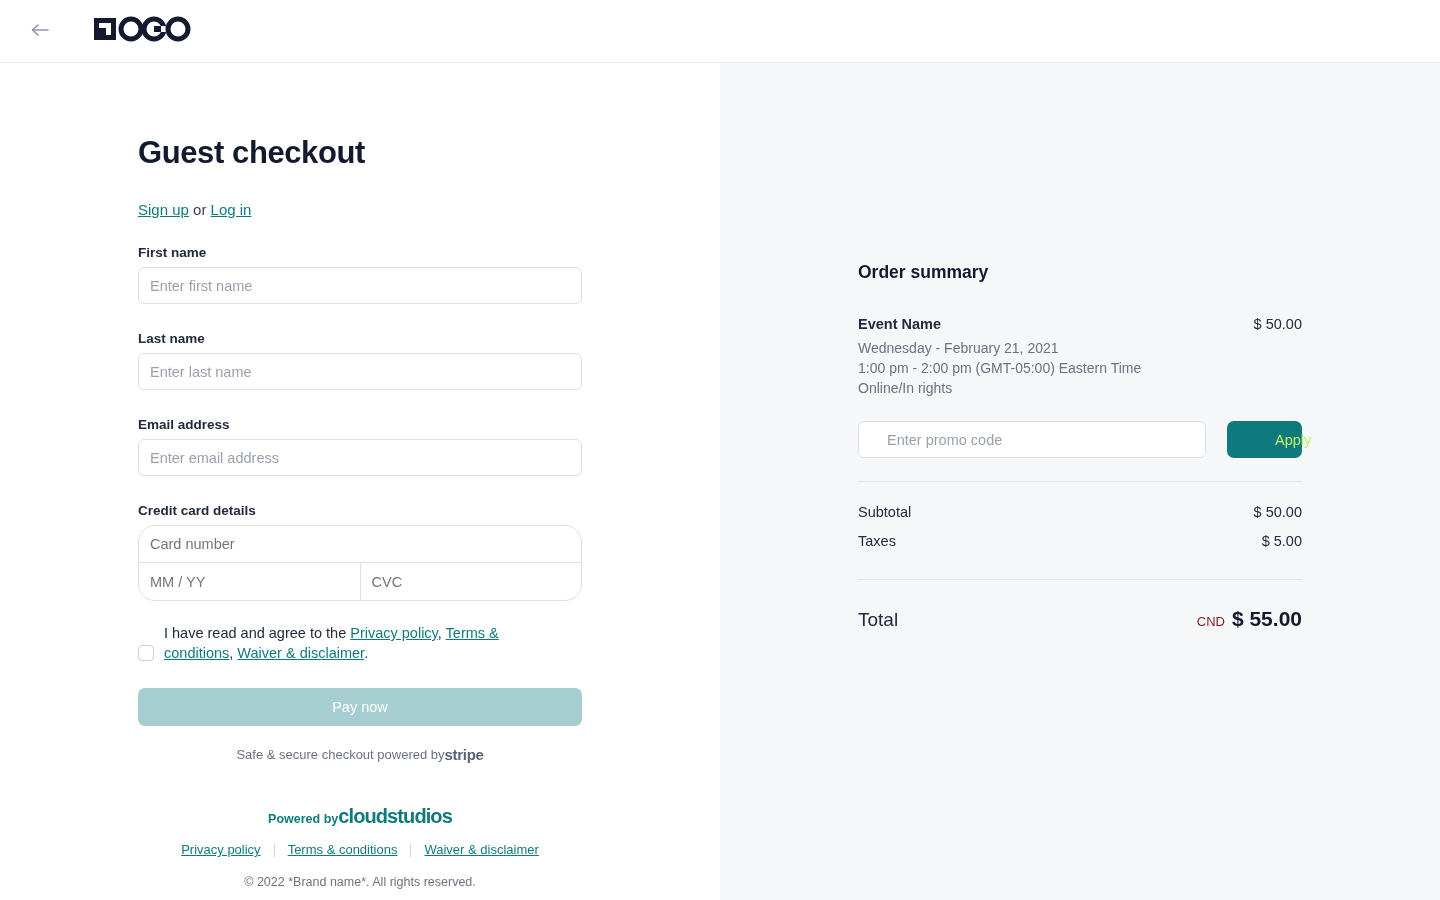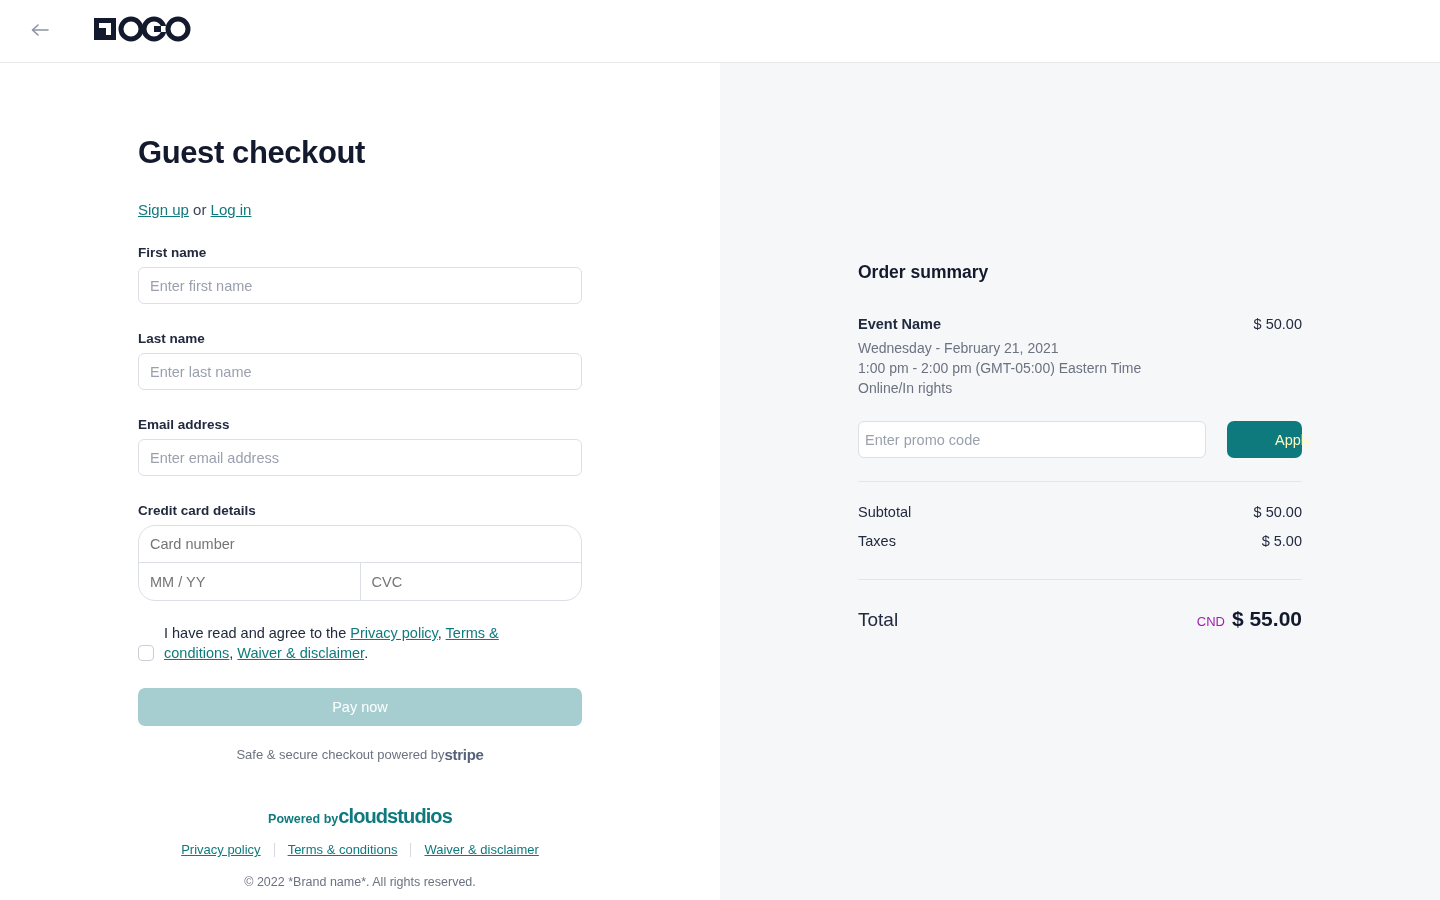--- a/index.html
+++ b/index.html
@@ -250,31 +250,31 @@
   }
   .promo-input {
     width: 355px;
     height: 37px;
     border: 1px solid #dcdfe5;
     border-radius: 6px;
     background: #ffffff;
     font-size: 14.5px;
     font-family: "Liberation Sans", sans-serif;
     color: #222a3f;
-    padding: 0 6px;
+    padding: 0 28px;
     outline: none;
   }
   .promo-input::placeholder { color: #9aa0ad; }
   .apply-btn {
     width: 75px;
     height: 37px;
     border: none;
     border-radius: 7px;
     background: #0f7a7d;
-    color: #fef9c3;
+    color: #bef264;
     font-size: 14.5px;
     font-family: "Liberation Sans", sans-serif;
     cursor: pointer;
     padding-left: 48px;
   }
 
   .hr { height: 1px; background: #e3e5ea; width: 444px; }
   .hr-1 { margin-top: 23px; }
   .hr-2 { margin-top: 30px; }
 
@@ -289,21 +289,21 @@
   .tl-2 { margin-top: 13px; }
 
   .grand-row {
     margin-top: 27px;
     display: flex;
     justify-content: space-between;
     align-items: baseline;
   }
   .grand-label { font-size: 19px; color: #222a3f; }
   .grand-right { display: flex; align-items: baseline; gap: 7px; }
-  .cur { font-size: 13px; color: #a21caf; }
+  .cur { font-size: 13px; color: #7f1d1d; }
   .grand-amt { font-size: 21px; font-weight: bold; color: #141a2e; }
 </style>
 </head>
 <body>
 
 <div class="header">
   <button class="back-btn">
     <span>
       <svg width="20" height="16" viewBox="0 0 20 16">
         <path d="M8 3 L2.5 8 L8 13" fill="none" stroke="#8b93a5" stroke-width="1.6" stroke-linecap="round" stroke-linejoin="round"></path>

